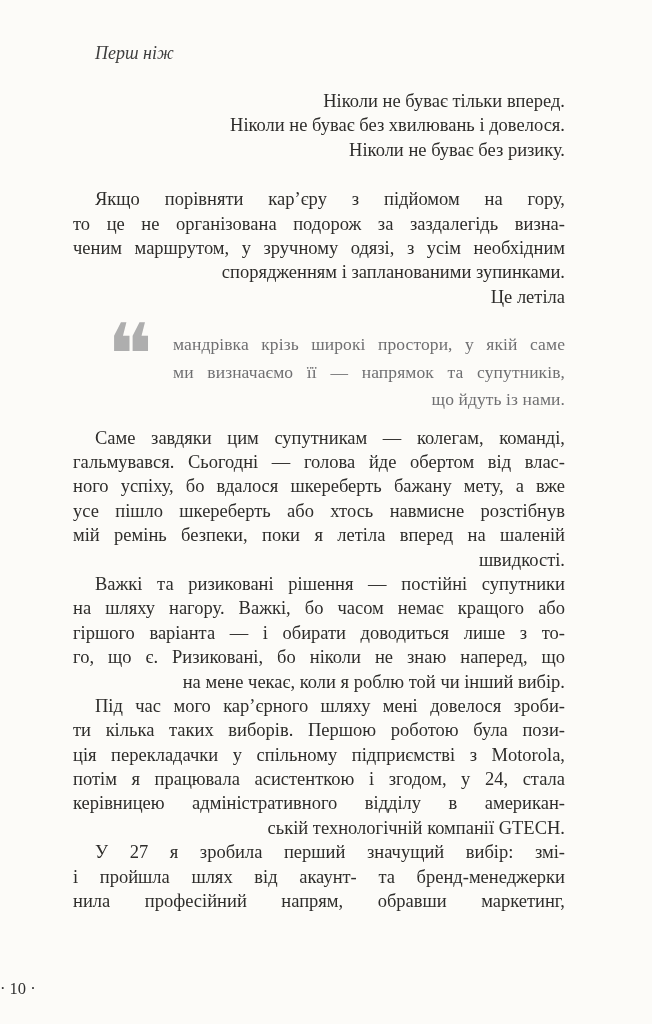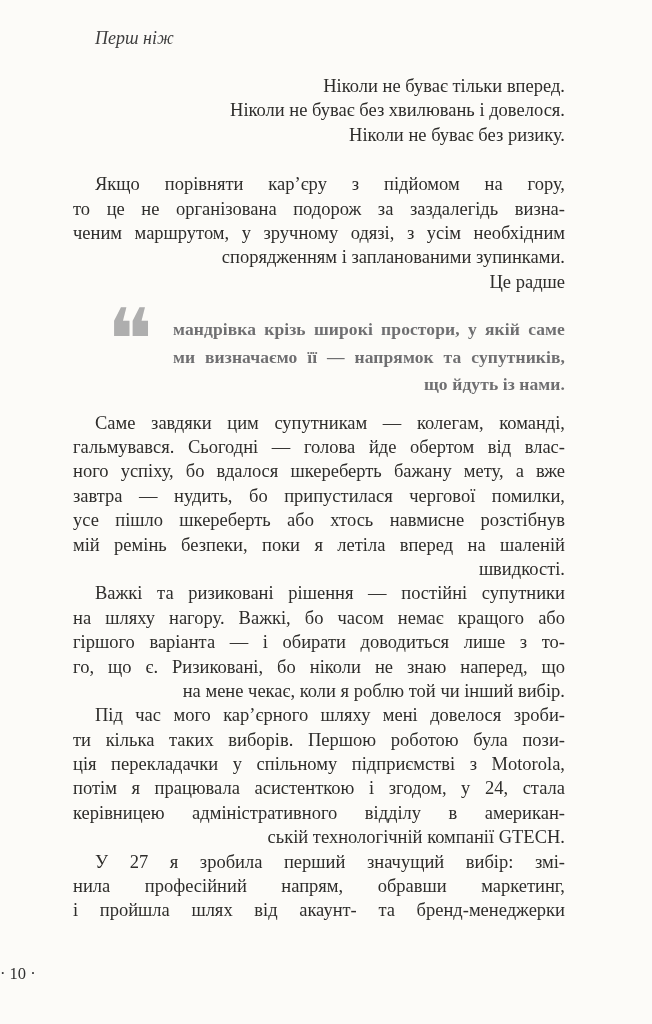--- a/index.html
+++ b/index.html
@@ -7,20 +7,21 @@
     width: 652px; height: 1024px;
     background: var(--background, #fcfbf8);
     font-family: "Liberation Serif", serif;
     color: var(--body-text, #2e2d2b);
   }
   .page {
     position: relative;
     width: 652px; height: 844px;
     box-sizing: border-box;
     padding: 26px 87px 0 73px;
+    margin-top: 15px;
   }
   .running-header {
     font-style: italic;
     font-size: 18px;
     line-height: 24px;
     color: var(--header-text, #3e3e3e);
     margin-left: 22px;
   }
   .text-column { position: relative; }
   .block { margin: 0; }
@@ -54,21 +55,21 @@
     width: 64px; height: 64px;
     font-family: "DejaVu Sans", sans-serif;
     font-size: 86px;
     line-height: 64px;
     color: var(--quote-mark, #aeaeae);
     text-align: left;
     overflow: visible;
   }
   .quote-lines .line {
     font-family: "Liberation Serif", serif;
-    font-weight: 700;
+    font-weight: 400;
     font-size: 17.5px;
     line-height: 27.5px;
     height: 27.5px;
     color: var(--quote-text, #6f6f71);
     letter-spacing: 0.1px;
   }
   .page-number {
     position: absolute;
     left: 0; right: 0;
     top: 964px;
@@ -89,35 +90,34 @@
         <div class="line indent">Ніколи не буває без хвилювань і довелося.</div>
         <div class="line indent">Ніколи не буває без ризику.</div>
       </div>
       <div class="block block-compare para-block">
         <div class="line indent justify">Якщо порівняти кар’єру з підйомом на гору,</div>
         <div class="line justify">то це не організована подорож за заздалегідь визна-</div>
         <div class="line justify">ченим маршрутом, у зручному одязі, з усім необхідним</div>
         <div class="line">спорядженням і запланованими зупинками.</div>
       </div>
       <div class="block block-leadin para-block">
-        <div class="line indent">Це радше</div>
+        <div class="line indent">Це летіла</div>
       </div>
       <div class="block block-quote quote-block">
         <div class="quote-mark">❝</div>
         <div class="quote-lines">
           <div class="line justify">мандрівка крізь широкі простори, у якій саме</div>
           <div class="line justify">ми визначаємо її — напрямок та супутників,</div>
           <div class="line">що йдуть із нами.</div>
         </div>
       </div>
       <div class="block block-companions para-block">
         <div class="line indent justify">Саме завдяки цим супутникам — колегам, команді,</div>
         <div class="line justify">гальмувався. Сьогодні — голова йде обертом від влас-</div>
         <div class="line justify">ного успіху, бо вдалося шкереберть бажану мету, а вже</div>
-        <div class="line justify">завтра — нудить, бо припустилася чергової помилки,</div>
         <div class="line justify">усе пішло шкереберть або хтось навмисне розстібнув</div>
         <div class="line justify">мій ремінь безпеки, поки я летіла вперед на шаленій</div>
         <div class="line">швидкості.</div>
       </div>
       <div class="block block-decisions para-block">
         <div class="line indent justify">Важкі та ризиковані рішення — постійні супутники</div>
         <div class="line justify">на шляху нагору. Важкі, бо часом немає кращого або</div>
         <div class="line justify">гіршого варіанта — і обирати доводиться лише з то-</div>
         <div class="line justify">го, що є. Ризиковані, бо ніколи не знаю наперед, що</div>
         <div class="line">на мене чекає, коли я роблю той чи інший вибір.</div>
@@ -125,19 +125,19 @@
       <div class="block block-career para-block">
         <div class="line indent justify">Під час мого кар’єрного шляху мені довелося зроби-</div>
         <div class="line justify">ти кілька таких виборів. Першою роботою була пози-</div>
         <div class="line justify">ція перекладачки у спільному підприємстві з Motorola,</div>
         <div class="line justify">потім я працювала асистенткою і згодом, у 24, стала</div>
         <div class="line justify">керівницею адміністративного відділу в американ-</div>
         <div class="line">ській технологічній компанії GTECH.</div>
       </div>
       <div class="block block-choice para-block">
         <div class="line indent justify">У 27 я зробила перший значущий вибір: змі-</div>
+        <div class="line justify">і пройшла шлях від акаунт- та бренд-менеджерки</div>
         <div class="line justify">нила професійний напрям, обравши маркетинг,</div>
-        <div class="line justify">і пройшла шлях від акаунт- та бренд-менеджерки</div>
       </div>
     </div>
 
   <div class="page-number">· 10 ·</div>
 </div>
 
 </body></html>

